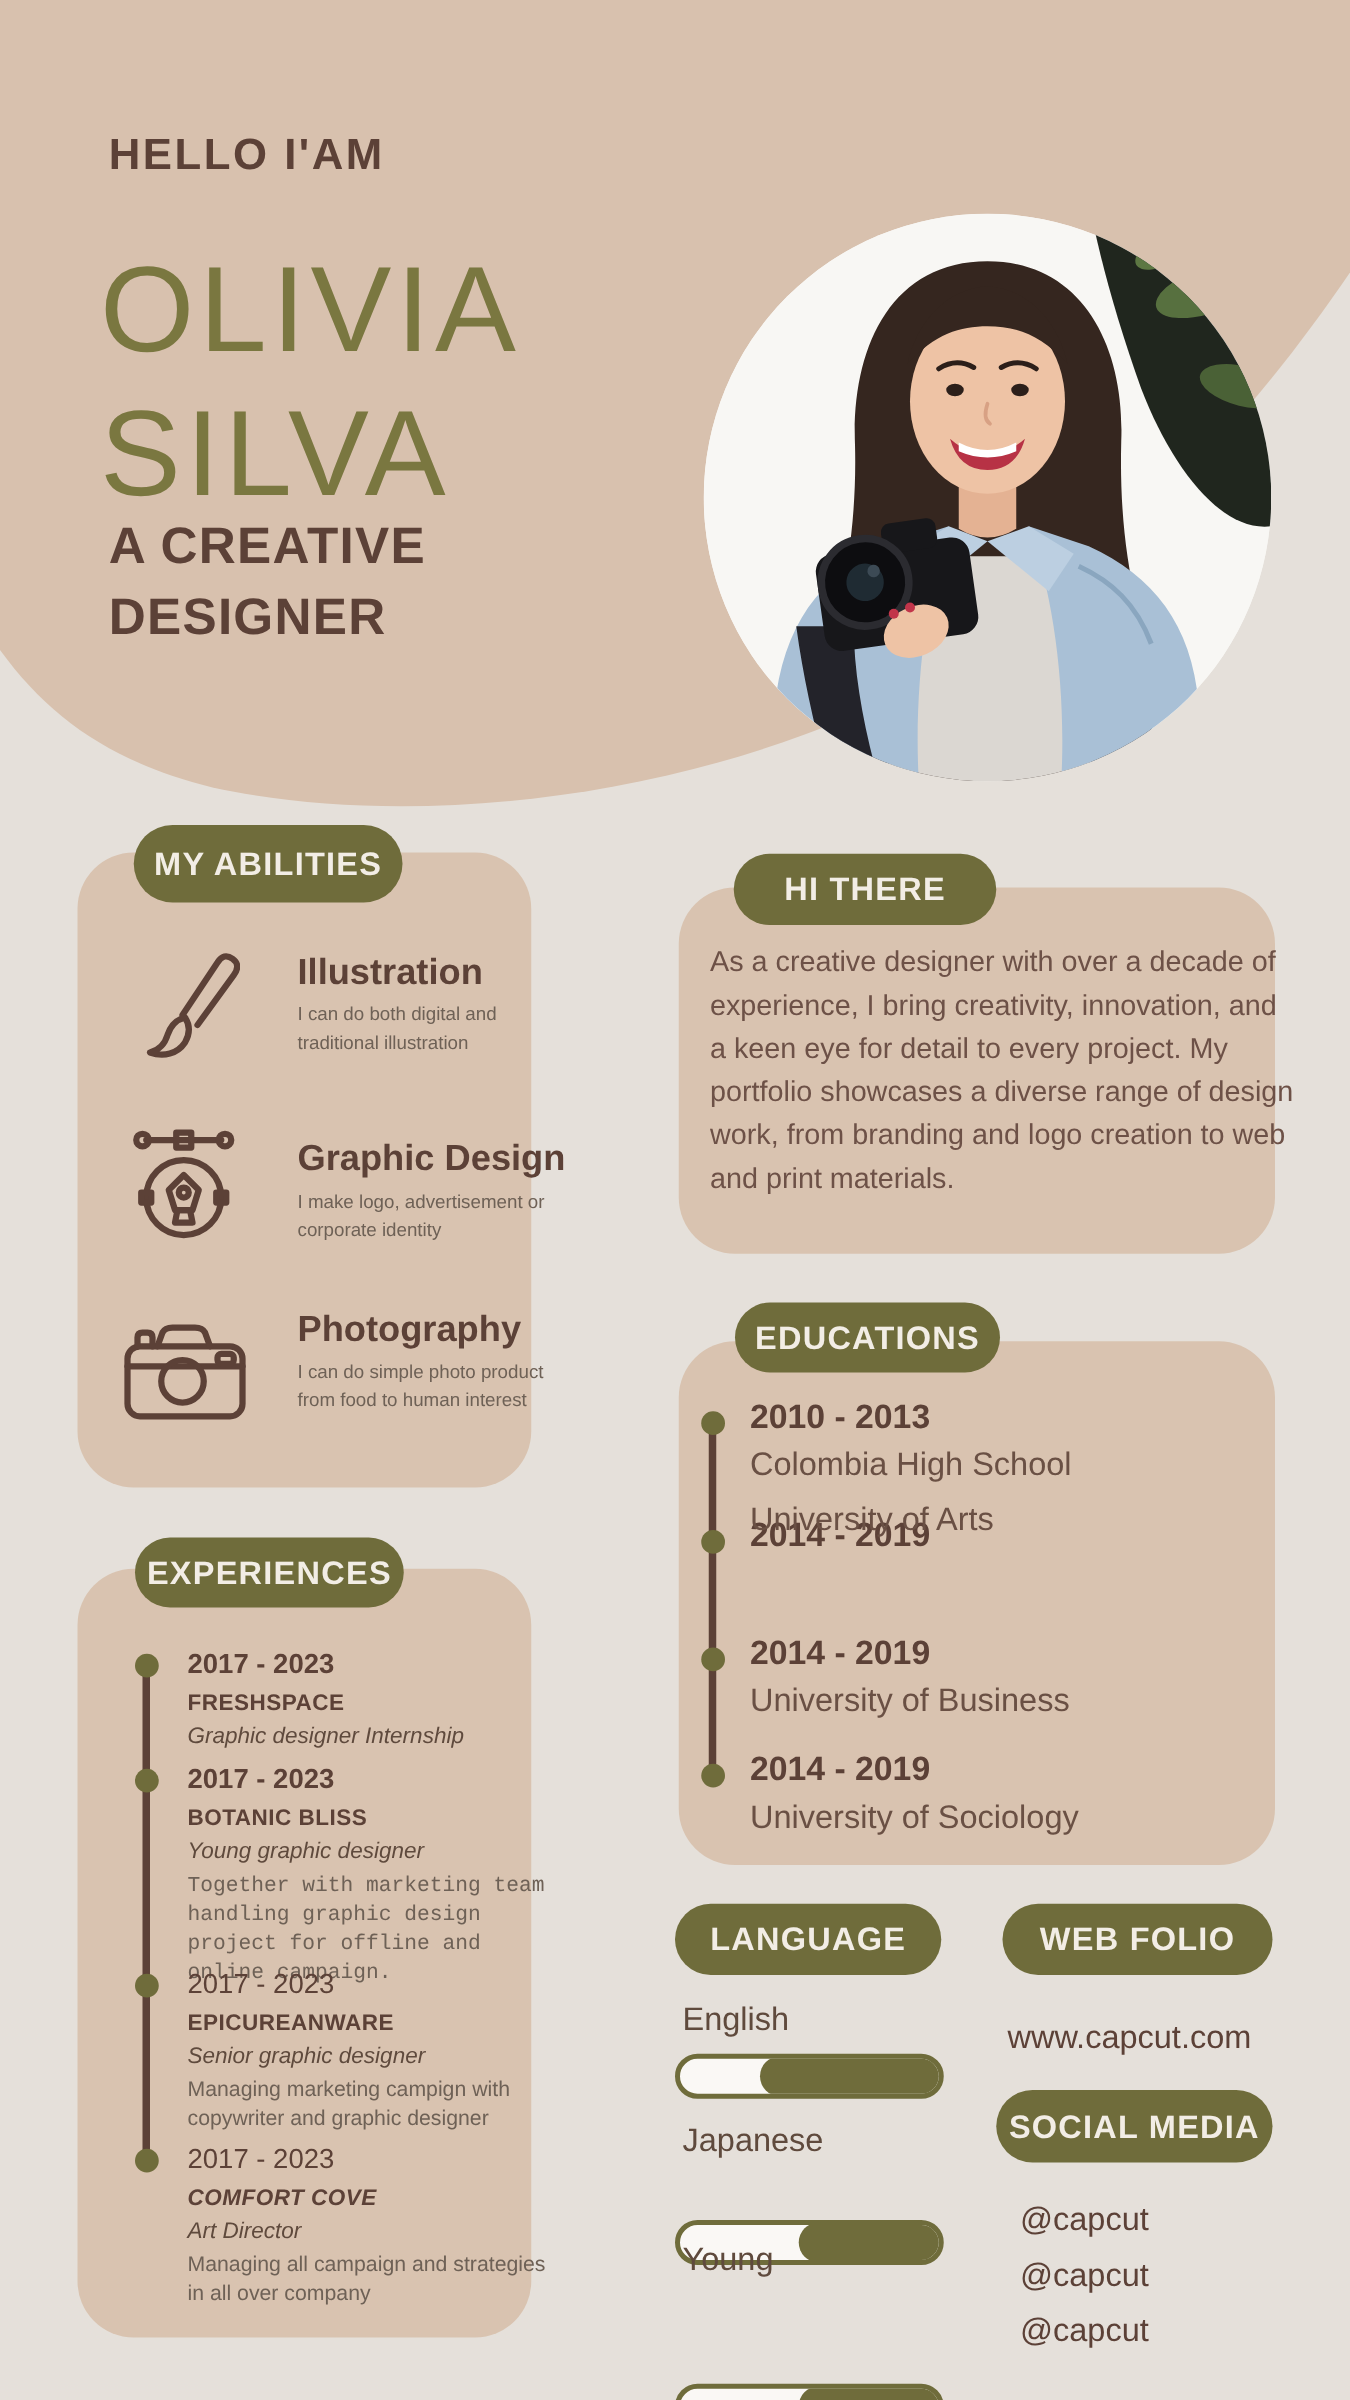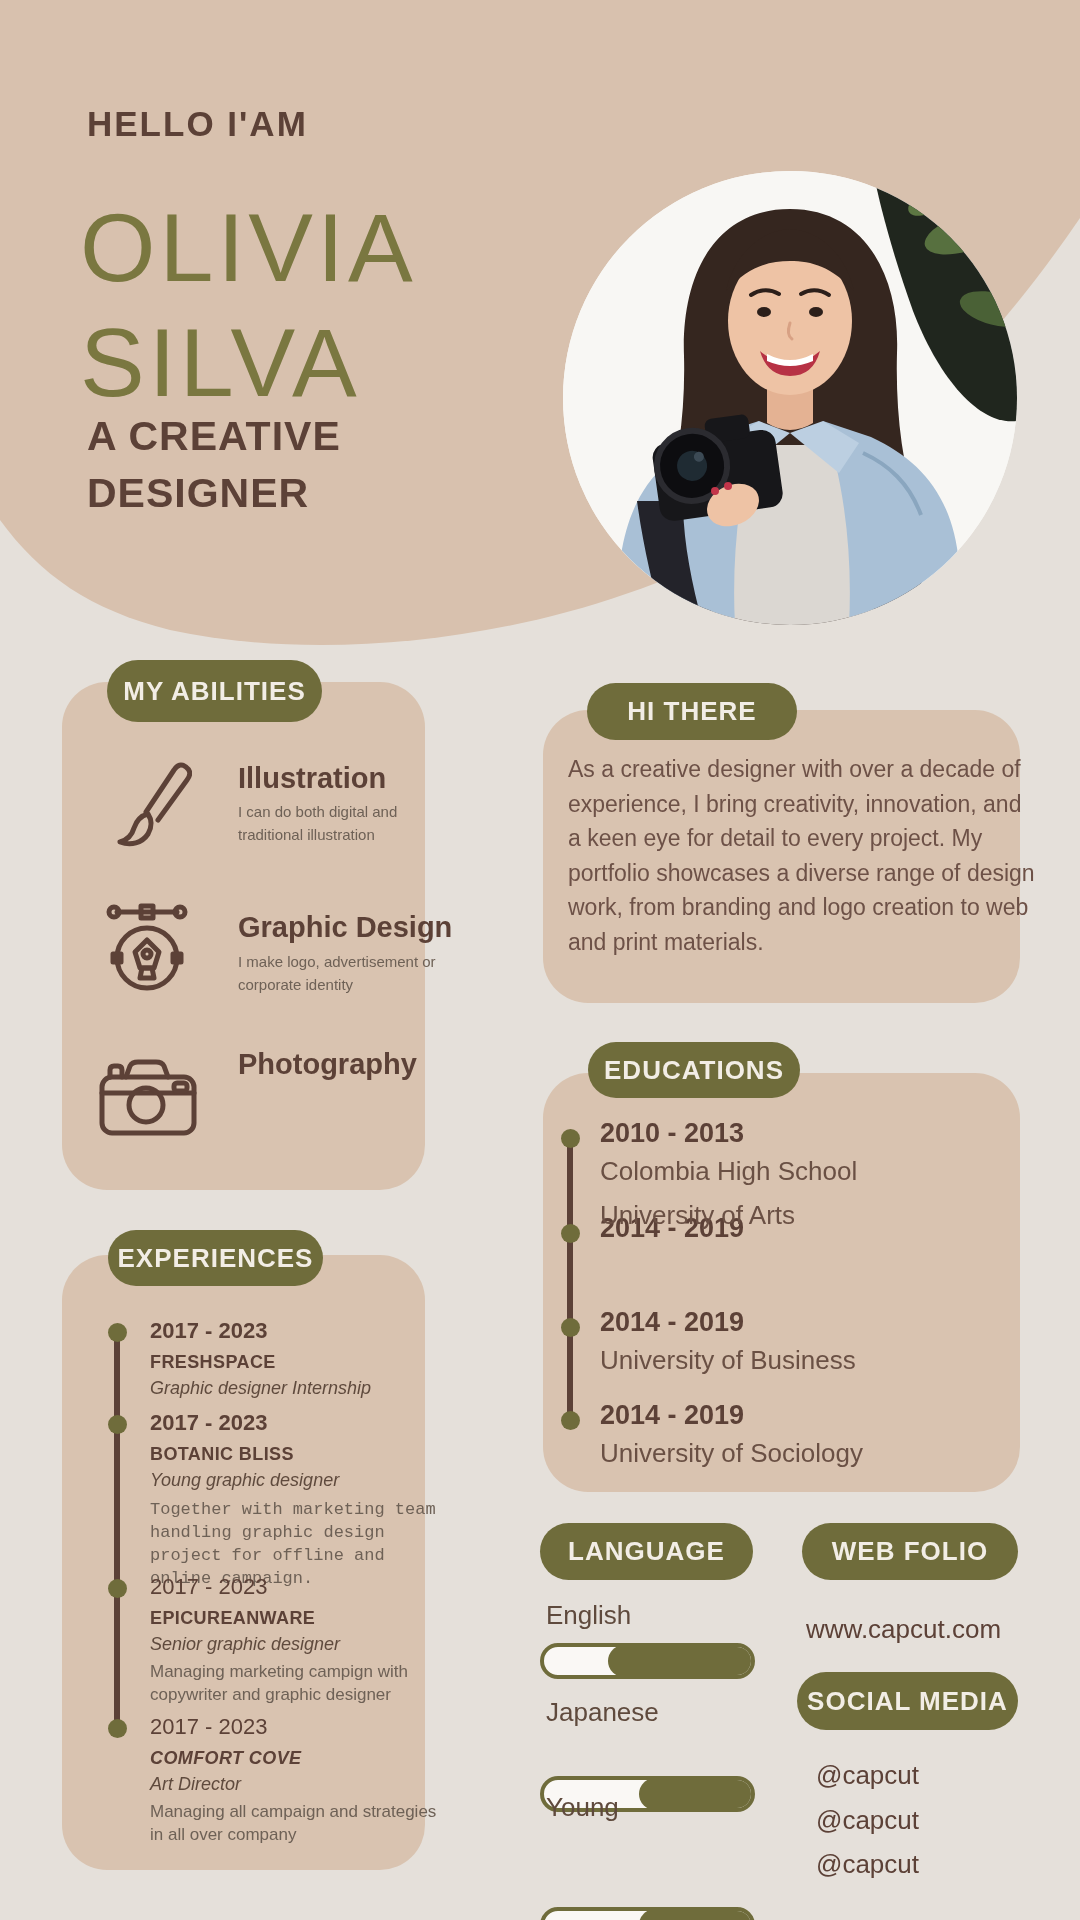--- a/index.html
+++ b/index.html
@@ -150,20 +150,21 @@
 
   <svg class="abs" style="left:98px;top:1055px;" width="100" height="82" viewBox="0 0 100 82">
     <rect class="icon-line" x="4" y="22" width="92" height="56" rx="10"></rect>
     <path class="icon-line" d="M28,22 L32,11 Q34,7 40,7 L58,7 Q64,7 66,11 L70,22"></path>
     <path class="icon-line" d="M12,22 L12,15 Q12,11 16,11 L20,11 Q24,11 24,15 L24,22"></path>
     <line class="icon-line" x1="4" y1="38" x2="96" y2="38"></line>
     <circle class="icon-line" cx="48" cy="50" r="17"></circle>
     <rect class="icon-line" x="76" y="28" width="13" height="8" rx="3"></rect>
   </svg>
   <div class="abs ab-title" style="left:238px;top:1048px;text-align:right;">Photography</div>
+  <div class="abs ab-desc" style="left:238px;top:1086px;width:225px;">I can do simple photo product from food to human interest</div>
 
   <div class="abs card" style="left:543px;top:710px;width:477px;height:293px;"></div>
   <div class="abs bio">As a creative designer with over a decade of experience, I bring creativity, innovation, and a keen eye for detail to every project. My portfolio showcases a diverse range of design work, from branding and logo creation to web and print materials.</div>
   <div class="abs badge" style="left:587px;top:683px;width:210px;height:57px;">HI THERE</div>
 
   <div class="abs card" style="left:543px;top:1073px;width:477px;height:419px;"></div>
   <div class="abs badge" style="left:588px;top:1042px;width:212px;height:56px;">EDUCATIONS</div>
   <div class="abs tl-line" style="left:567px;top:1138px;width:6px;height:282px;"></div>
   <div class="abs tl-dot" style="left:561px;top:1129px;"></div>
   <div class="abs tl-dot" style="left:561px;top:1224px;"></div>

